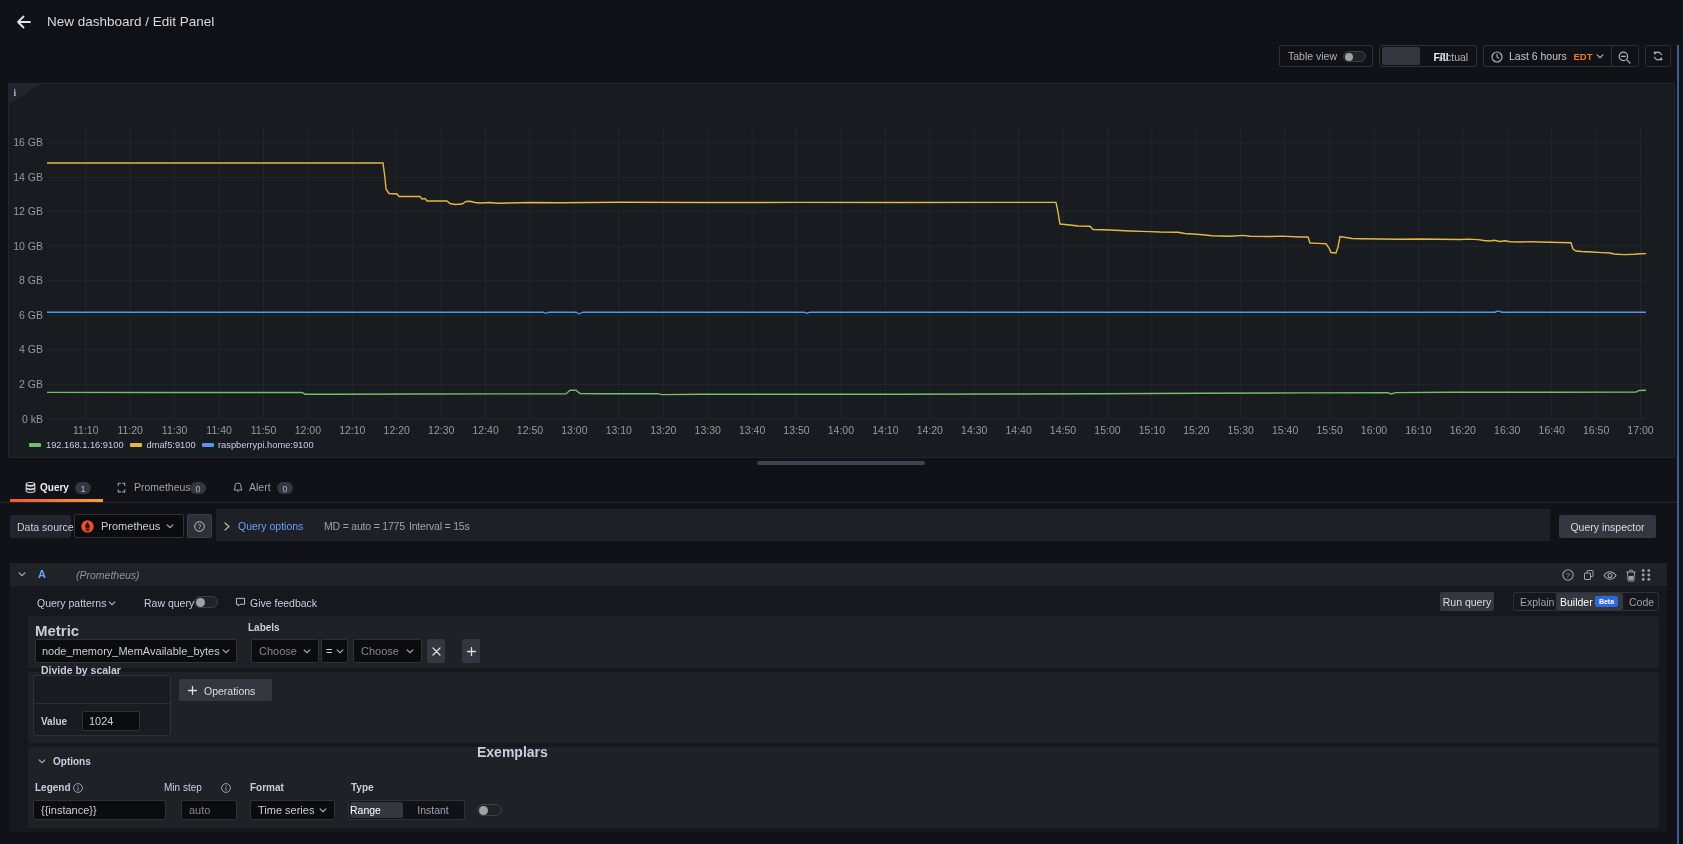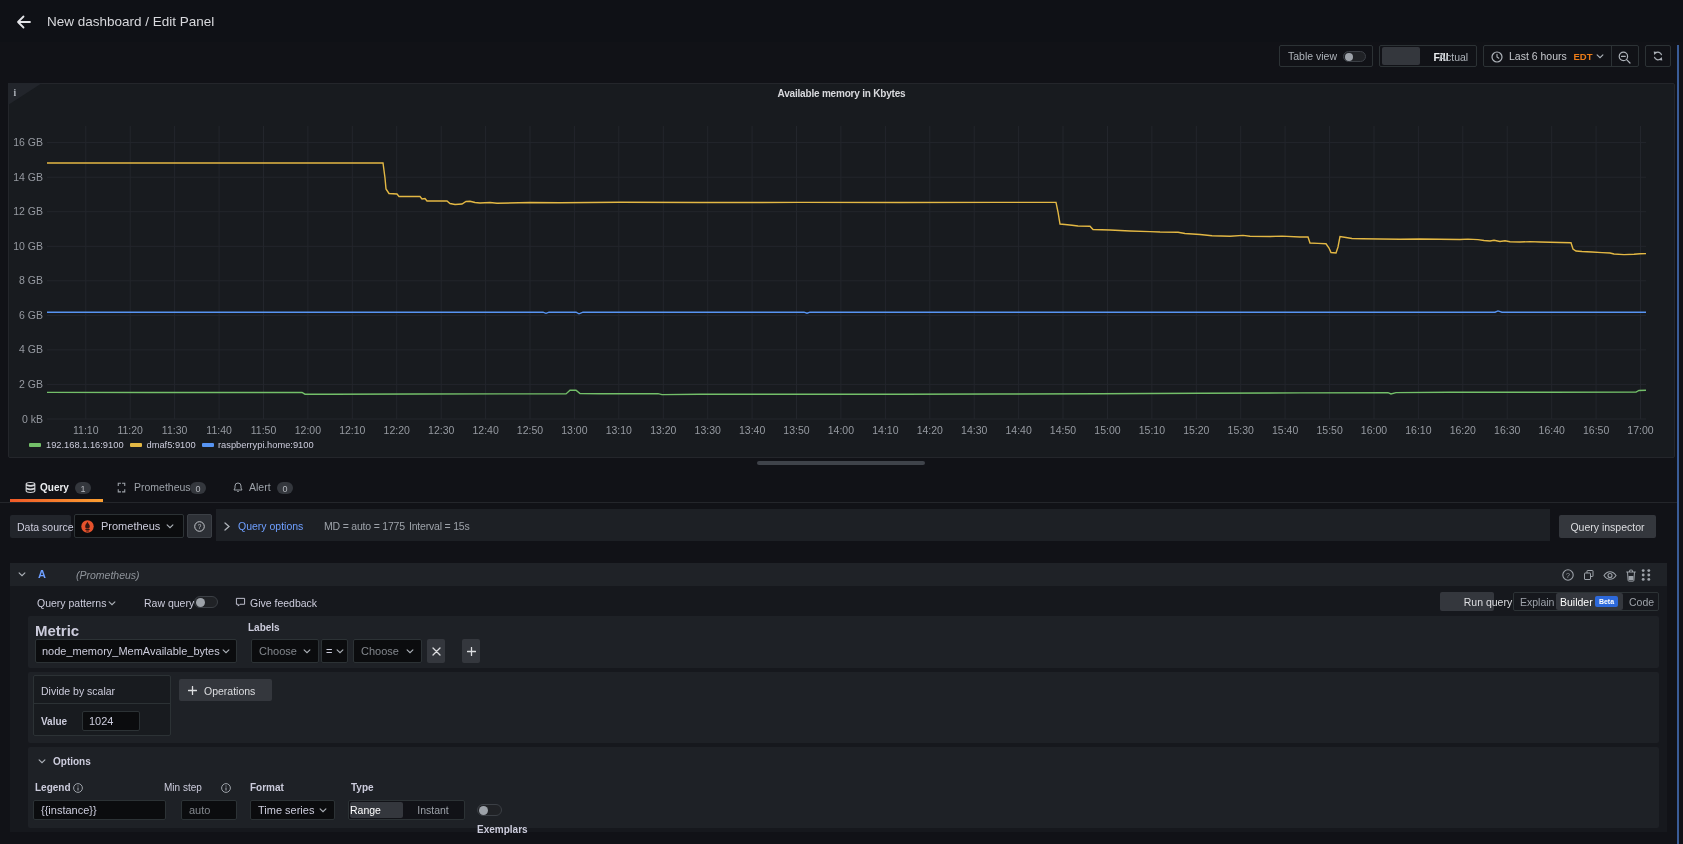--- a/index.html
+++ b/index.html
@@ -57,21 +57,20 @@
     <path d="M20.6 20.8 L13.7 20.0 L19.4 14.2 Z" fill="#aeb3ba"></path>
   </svg>
 
   <div class="abs" style="left:1676.5px;top:45px;width:2.5px;height:799px;background:#3a5c97;"></div>
 
   <div class="abs" style="left:8px;top:83px;width:1667px;height:375px;background:#181b1f;border:1px solid #24262b;border-radius:2px;"></div>
   <svg class="abs" style="left:8px;top:83px" width="38" height="38" viewBox="0 0 38 38">
     <path d="M0 0 H34 L0 22 Z" fill="#22252b"></path>
     <text x="5.5" y="12.5" font-size="9.5" font-weight="700" fill="#b3b7bf" font-family="Liberation Serif">i</text>
   </svg>
-  <div class="txt" style="left:8px;top:88px;width:1667px;text-align:center;font-size:10px;font-weight:700;letter-spacing:-0.2px;color:#d8d9dd;">Available memory in Kbytes</div>
 
   <svg class="abs" style="left:8px;top:83px" width="1667" height="375" viewBox="0 0 1667 375">
 
     <g stroke="#23262c" stroke-width="1">
       <line x1="39" y1="336" x2="1638" y2="336"></line>
       <line x1="39" y1="301.4" x2="1638" y2="301.4"></line>
       <line x1="39" y1="266.9" x2="1638" y2="266.9"></line>
       <line x1="39" y1="232.4" x2="1638" y2="232.4"></line>
       <line x1="39" y1="197.8" x2="1638" y2="197.8"></line>
       <line x1="39" y1="163.3" x2="1638" y2="163.3"></line>
@@ -277,21 +276,21 @@
   </svg>
   <div class="txt" style="left:144px;top:597px;">Raw query</div>
   <div class="abs" style="left:194px;top:596px;width:24px;height:12px;border-radius:6px;background:#202226;border:1px solid #3b3f45;"></div>
   <div class="abs" style="left:196px;top:597.5px;width:9px;height:9px;border-radius:50%;background:#9da2a9;"></div>
   <svg class="abs" style="left:235px;top:596.5px" width="11" height="10" viewBox="0 0 24 22">
     <path fill="none" stroke="#ccccdc" stroke-width="2" d="M3 3 h18 v13 h-10 l-4 4 v-4 h-4 z"></path>
   </svg>
   <div class="txt" style="left:250px;top:597px;">Give feedback</div>
 
   <div class="abs" style="left:1440px;top:592px;width:54px;height:19px;background:#34373d;border-radius:2px;"></div>
-  <div class="txt" style="left:1440px;top:596px;width:54px;text-align:center;color:#dcdde0;margin-left:21px;">Run query</div>
+  <div class="txt" style="left:1440px;top:596px;width:54px;text-align:center;color:#dcdde0;">Run query</div>
   <div class="abs brd" style="left:1513px;top:592px;width:146px;height:19px;"></div>
   <div class="txt" style="left:1520px;top:596px;color:#9da2a9;">Explain</div>
   <div class="abs" style="left:1556px;top:593px;width:67px;height:17px;background:#34373d;border-radius:2px;"></div>
   <div class="txt" style="left:1560px;top:596px;color:#ffffff;">Builder</div>
   <div class="abs" style="left:1595px;top:596px;width:23px;height:10.5px;background:#2d69db;border-radius:2px;"></div>
   <div class="txt" style="left:1595px;top:598px;width:23px;text-align:center;font-size:7px;font-weight:700;color:#fff;">Beta</div>
   <div class="txt" style="left:1629px;top:596px;color:#9da2a9;">Code</div>
 
   <div class="abs" style="left:28px;top:616px;width:1631px;height:52px;background:#1e2126;border-radius:2px;"></div>
   <div class="txt" style="left:35px;top:622px;font-size:15px;font-weight:700;">Metric</div>
@@ -320,21 +319,21 @@
   <svg class="abs" style="left:431.5px;top:646.5px" width="9" height="9" viewBox="0 0 9 9">
     <path d="M1 1 L8 8 M8 1 L1 8" stroke="#dcdde0" stroke-width="1.3" stroke-linecap="round"></path>
   </svg>
   <div class="abs" style="left:462px;top:639px;width:18px;height:24px;background:#34373d;border-radius:2px;"></div>
   <svg class="abs" style="left:466.5px;top:646.5px" width="9" height="9" viewBox="0 0 9 9">
     <path d="M4.5 0.5 V8.5 M0.5 4.5 H8.5" stroke="#dcdde0" stroke-width="1.3" stroke-linecap="round"></path>
   </svg>
 
   <div class="abs" style="left:28px;top:672px;width:1631px;height:71px;background:#1e2126;border-radius:2px;"></div>
   <div class="abs" style="left:33px;top:675px;width:138px;height:61px;background:#181b1f;border:1px solid #2c3235;border-radius:2px;"></div>
-  <div class="txt" style="left:41px;top:685px;">Divide by scalar</div>
+  <div class="txt" style="left:41px;top:664px;font-weight:bold;">Divide by scalar</div>
   <div class="abs" style="left:34px;top:703px;width:136px;height:1px;background:#2c3235;"></div>
   <div class="txt" style="left:41px;top:716px;font-size:10px;font-weight:700;">Value</div>
   <div class="abs" style="left:82px;top:711px;width:58px;height:20px;background:#0b0c0e;border:1px solid #2c3235;border-radius:2px;"></div>
   <div class="txt" style="left:89px;top:715px;font-size:11px;">1024</div>
   <div class="abs" style="left:179px;top:679px;width:93px;height:22px;background:#34373d;border-radius:2px;"></div>
   <svg class="abs" style="left:188px;top:685.5px" width="9" height="9" viewBox="0 0 9 9">
     <path d="M4.5 0.5 V8.5 M0.5 4.5 H8.5" stroke="#dcdde0" stroke-width="1.3" stroke-linecap="round"></path>
   </svg>
   <div class="txt" style="left:204px;top:684.5px;color:#dcdde0;">Operations</div>
 
@@ -348,21 +347,21 @@
     <circle cx="5" cy="5" r="4.4" fill="none" stroke="#9da2a9" stroke-width="1"></circle>
     <path d="M5 4.4 V7.4 M5 2.6 V3.6" stroke="#9da2a9" stroke-width="1.1"></path>
   </svg>
   <div class="txt" style="left:164px;top:782px;font-size:10px;font-weight:400;">Min step</div>
   <svg class="abs" style="left:221px;top:783px" width="10" height="10" viewBox="0 0 10 10">
     <circle cx="5" cy="5" r="4.4" fill="none" stroke="#9da2a9" stroke-width="1"></circle>
     <path d="M5 4.4 V7.4 M5 2.6 V3.6" stroke="#9da2a9" stroke-width="1.1"></path>
   </svg>
   <div class="txt" style="left:250px;top:782px;font-size:10px;font-weight:700;">Format</div>
   <div class="txt" style="left:351px;top:782px;font-size:10px;font-weight:700;">Type</div>
-  <div class="txt" style="left:477px;top:824px;font-size:10px;font-weight:700;text-align:center;">Exemplars</div>
+  <div class="txt" style="left:477px;top:744px;font-size:14px;font-weight:700;text-align:center;">Exemplars</div>
 
   <div class="abs" style="left:33px;top:800px;width:133px;height:20px;background:#0b0c0e;border:1px solid #2c3235;border-radius:2px;"></div>
   <div class="txt" style="left:41px;top:804px;font-size:11px;">{{instance}}</div>
   <div class="abs" style="left:181px;top:800px;width:56px;height:20px;background:#0b0c0e;border:1px solid #2c3235;border-radius:2px;"></div>
   <div class="txt" style="left:189px;top:804px;font-size:11px;color:#83878d;">auto</div>
   <div class="abs" style="left:250px;top:800px;width:85px;height:20px;background:#0b0c0e;border:1px solid #2c3235;border-radius:2px;"></div>
   <div class="txt" style="left:258px;top:804px;font-size:11px;">Time series</div>
   <svg class="abs" style="left:319px;top:807.5px" width="8" height="5" viewBox="0 0 9 6">
     <path d="M1 1 L4.5 4.5 L8 1" stroke="#aeb3ba" stroke-width="1.3" fill="none" stroke-linecap="round"></path>
   </svg>

